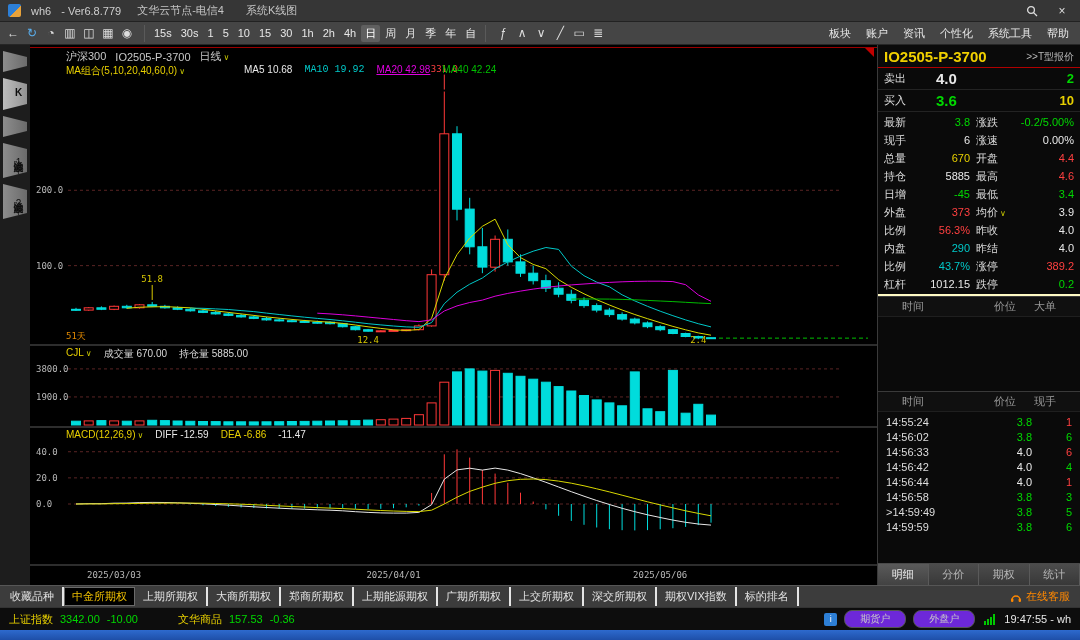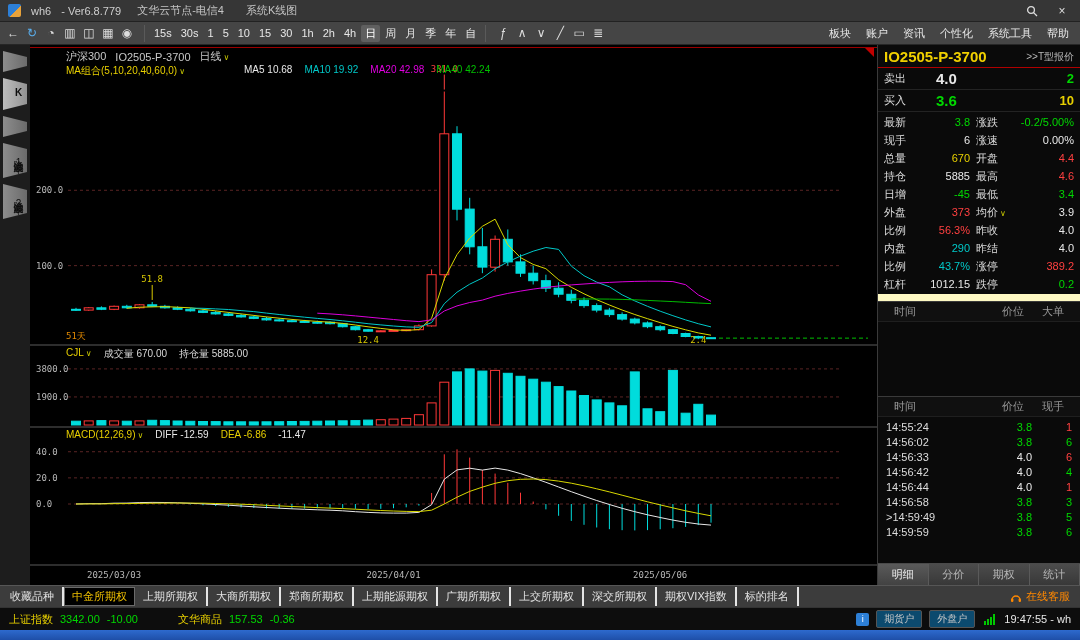--- a/index.html
+++ b/index.html
@@ -39,43 +39,43 @@
 .macd-row{position:absolute;top:384px;left:36px;display:flex;gap:12px;font-size:10px;z-index:2}
 
 .right-panel{flex:0 0 203px;background:#0a0a0a;border-left:1px solid #3a3a3a;display:flex;flex-direction:column;font-size:11px;min-height:0}
 .rp-header{display:flex;align-items:center;justify-content:space-between;padding:3px 6px 2px 6px;border-bottom:1px solid #b00000}
 .rp-symbol{color:#f0d000;font-size:15px;font-weight:bold}
 .rp-mode{color:#b8b8b8;font-size:10px}
 .bidask-row{display:flex;align-items:center;height:22px;padding:0 6px;border-bottom:1px solid #232323}
 .bidask-row .lbl{color:#ddd;width:36px}
 .bidask-row .price{font-size:15px;font-weight:bold;flex:1;padding-left:16px}
 .bidask-row .qty{font-size:13px;font-weight:bold;min-width:26px;text-align:right}
-.stats{border-bottom:7px solid #fef9c3;padding:1px 0}
+.stats{border-bottom:2px solid #fef9c3;padding:1px 0}
 .stat-row{display:grid;grid-template-columns:32px 60px 42px 1fr;align-items:center;height:18px;padding:0 6px}
 .stat-row .sl{color:#ddd}
 .stat-row .sv{text-align:right;padding-right:6px}
 .stat-row .sv2{text-align:right}
-.tbl-header{display:grid;grid-template-columns:1fr 50px 40px;padding:2px 16px;color:#999;background:#101010;border-top:1px solid #3a3a3a;border-bottom:1px solid #1f1f1f}
+.tbl-header{display:grid;grid-template-columns:1fr 50px 40px;padding:2px 24px;color:#999;background:#101010;border-top:1px solid #3a3a3a;border-bottom:1px solid #1f1f1f}
 .tbl-header span:nth-child(2){text-align:right}.tbl-header span:nth-child(3){text-align:right}
 .bigorder-empty{height:74px}
 .ticks{flex:1;overflow:hidden;padding-top:2px}
 .tick-row{display:grid;grid-template-columns:1fr 50px 40px;padding:1.5px 8px;color:#ddd}
 .tick-row .tp{text-align:right}.tick-row .tq{text-align:right}
 .rp-tabs{margin-top:auto;display:flex;border-top:1px solid #4a4a4a}
 .rp-tab{flex:1;text-align:center;padding:3px 0;font-size:11px;color:#b8b8b8;background:linear-gradient(#4c4c4c,#383838);border-right:1px solid #5a5a5a}
 .rp-tab.active{color:#f0f0f0;background:linear-gradient(#5a5a5a,#424242)}
 
 .bottom-tabs{flex:0 0 22px;background:#3c3c3c;border-top:1px solid #565656;display:flex;align-items:center;padding:0 2px;font-size:11px}
 .b-tab{color:#e3e3e3;padding:2px 8px;border-right:2px solid #e5e5e5}
 .b-tab.active{color:#f0c000;background:#000000;border:1px solid #6a6a6a;padding:1px 7px}
 .service{margin-left:auto;margin-right:8px;color:#ff8800;display:flex;align-items:flex-end;gap:4px}
 
 .statusbar{flex:0 0 23px;background:#0d0d0d;border-top:1px solid #333;display:flex;align-items:center;gap:7px;padding:0 9px;font-size:11px}
 .sb-gap{width:26px}
-.acct-btn{background:#0c4a6e;border:1px solid #555;color:#c8c8c8;font-size:10px;padding:1px 7px;border-radius:2px}
+.acct-btn{background:#6d28d9;border:1px solid #555;color:#c8c8c8;font-size:10px;padding:1px 15px;border-radius:8px}
 .signal{display:flex;align-items:flex-end;gap:1px;height:11px;margin:0 2px}
 .signal i{display:block;width:2px;background:#00c800}
 .signal i:nth-child(1){height:4px}.signal i:nth-child(2){height:6px}.signal i:nth-child(3){height:8px}.signal i:nth-child(4){height:11px}
 .notice-icon{width:13px;height:13px;border-radius:2px;background:#2d7fd6;color:#fff;font-size:9px;display:flex;align-items:center;justify-content:center}
 
 .taskbar{flex:0 0 10px;background:linear-gradient(#2d6ace,#1e4fa8)}
 </style>
 </head>
 <body>
 
@@ -398,22 +398,22 @@
         </svg>
       <div class="sym-row">
         <span>沪深300</span>
         <span>IO2505-P-3700</span>
         <span><span>日线</span><span class="dd">∨</span></span>
       </div>
       <div class="ma-row">
         <span class="c-yellow"><span>MA组合(5,10,20,40,60,0)</span><span class="dd">∨</span></span>
         <span id="ma-items" style="display:flex;gap:12px">
             <span style="color: rgb(232, 232, 232); margin-left: 31px;">MA5 10.68</span>
-            <span style="color: rgb(0, 200, 200);">MA10 19.92</span>
-            <span style="color: rgb(224, 0, 224);">MA20 42.98</span>
+            <span style="color: rgb(0, 200, 200); font-family: Liberation Mono, monospace;">MA10 19.92</span>
+            <span style="color: rgb(224, 0, 224); text-decoration: underline;">MA20 42.98</span>
             <span style="color: rgb(0, 192, 0);">MA40 42.24</span>
           </span>
       </div>
       <div class="vol-row">
         <span class="c-yellow"><span>CJL</span><span class="dd">∨</span></span>
         <span><span>成交量</span> <span>670.00</span></span>
         <span><span>持仓量</span> <span>5885.00</span></span>
       </div>
       <div class="macd-row">
         <span class="c-yellow"><span>MACD(12,26,9)</span><span class="dd">∨</span></span>

